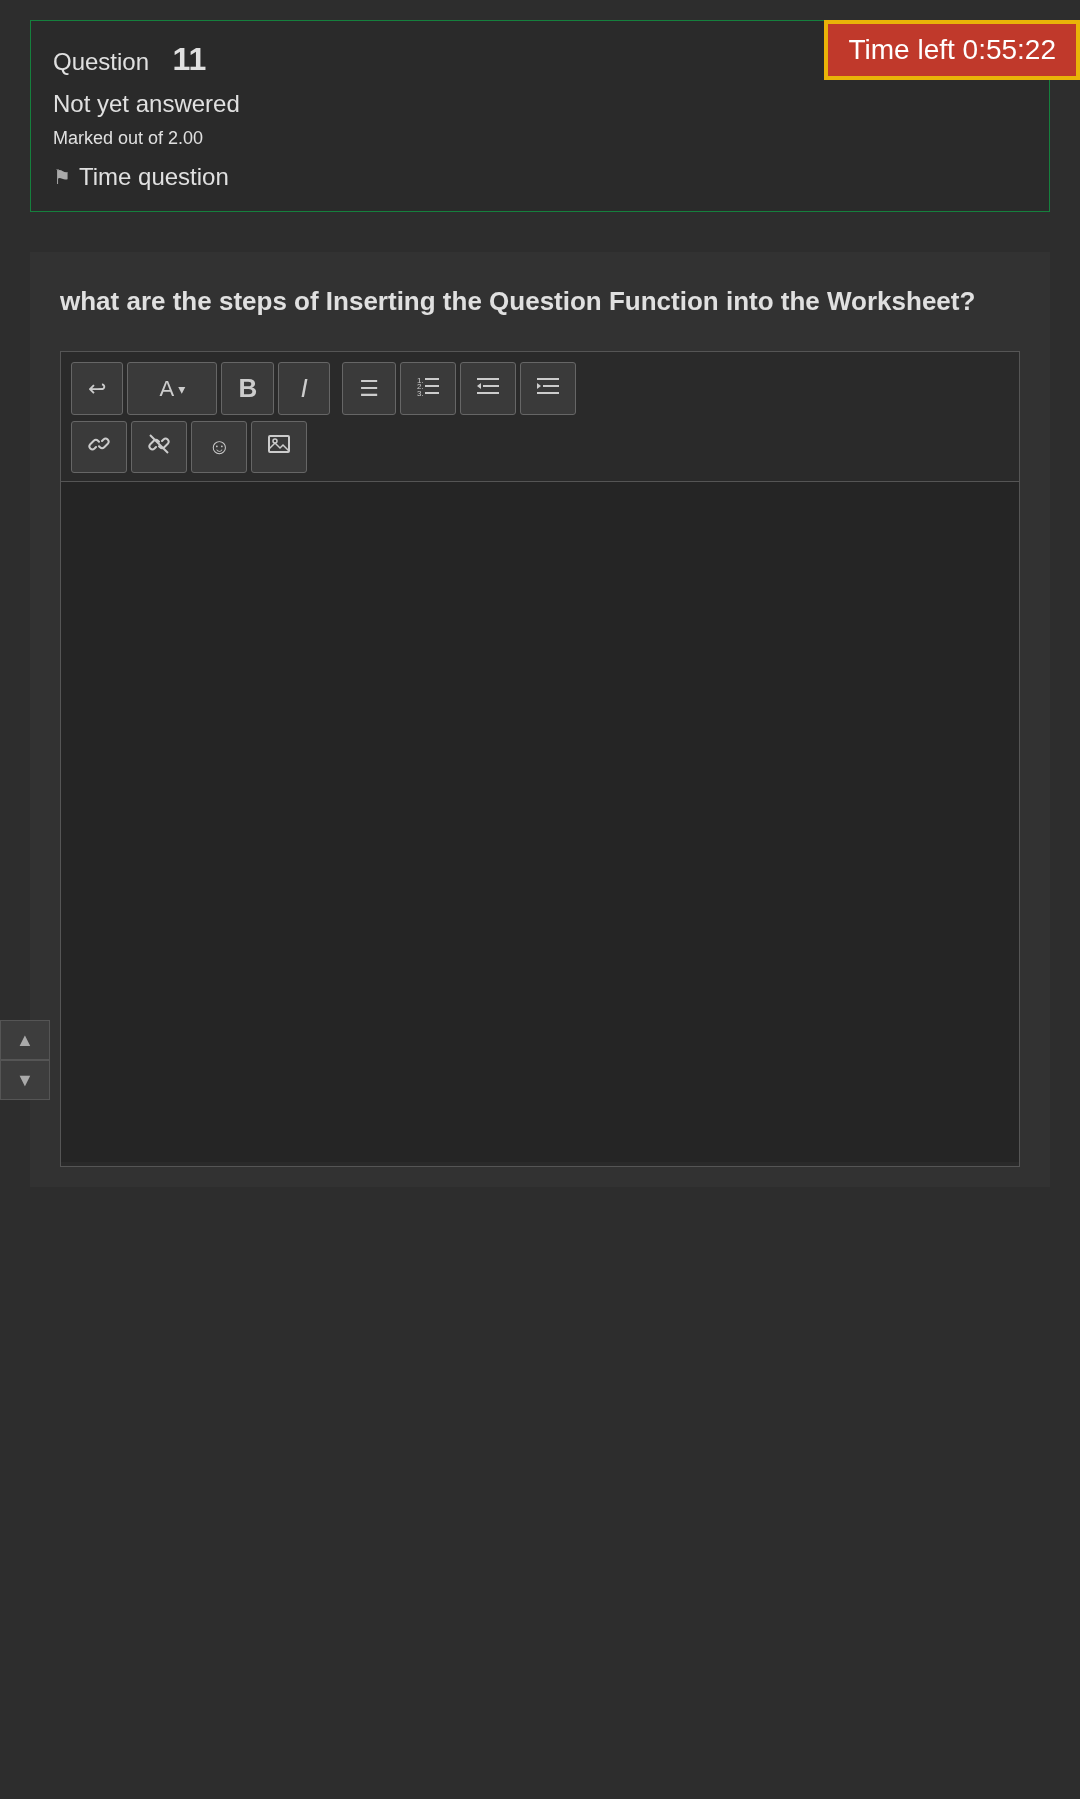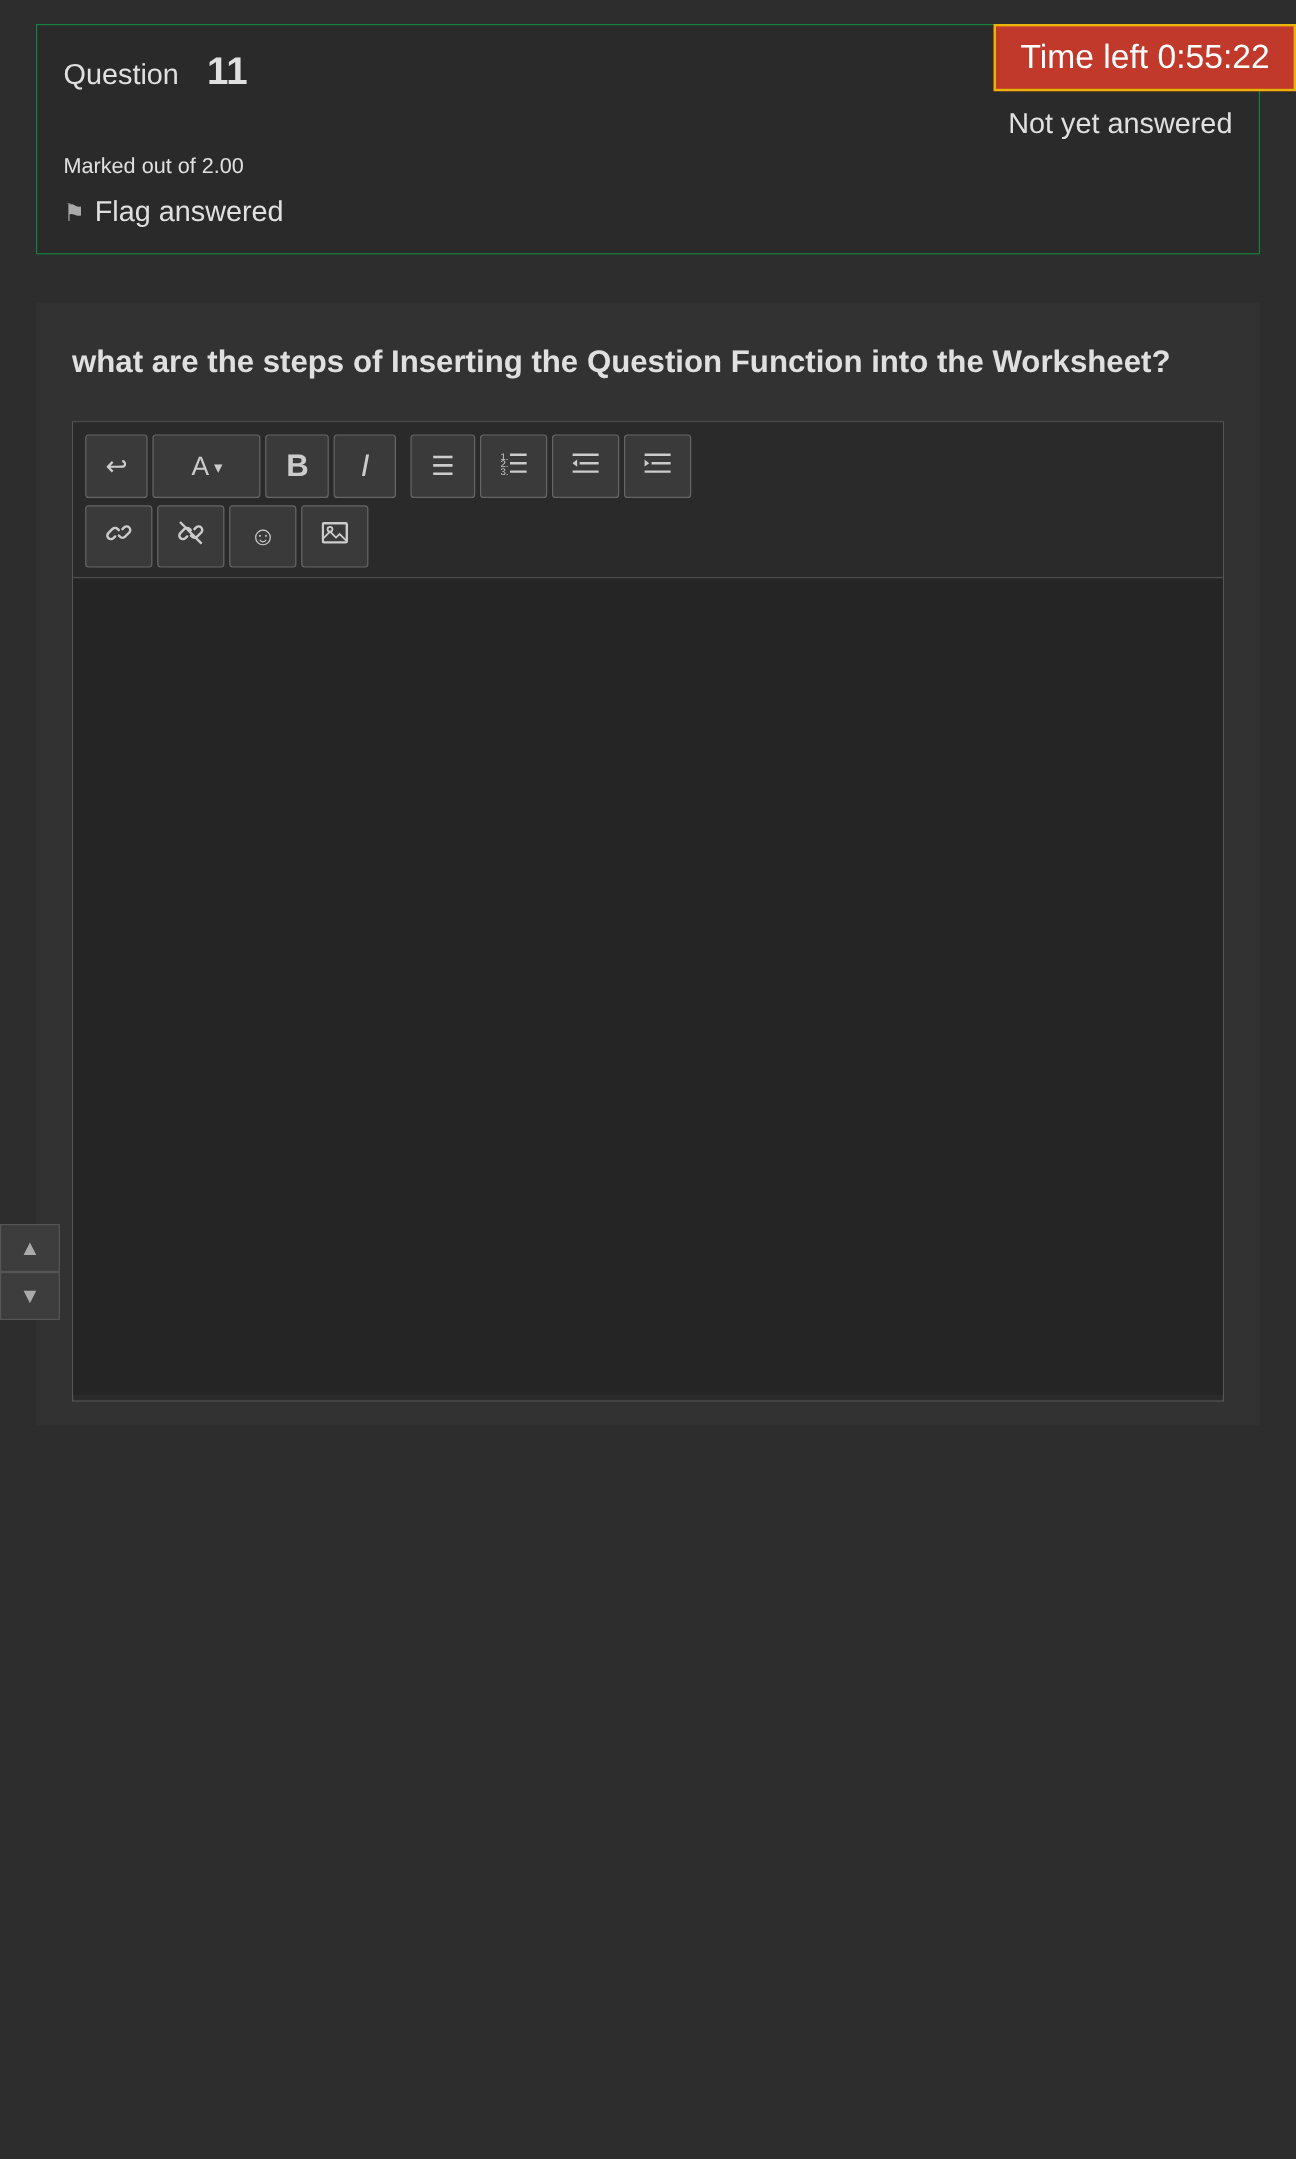--- a/index.html
+++ b/index.html
@@ -24,21 +24,21 @@
       padding: 0;
       position: relative;
     }
 
     
     .timer-bar {
       position: absolute;
       top: 0;
       right: 0;
       background-color: #c0392b;
-      border: 2px solid #eab308;
+      border: 4px solid #eab308;
       color: #ffffff;
       font-size: 28px;
       font-weight: normal;
       padding: 10px 20px;
       z-index: 10;
     }
 
     
     .question-info-box {
       margin: 0 30px;
@@ -61,21 +61,20 @@
 
     .question-number-row .question-num {
       font-weight: bold;
       font-size: 32px;
     }
 
     .not-answered {
       font-size: 24px;
       color: #e0e0e0;
       margin-bottom: 10px;
-      text-align: right;
     }
 
     .marked-out {
       font-size: 18px;
       color: #e0e0e0;
       margin-bottom: 14px;
     }
 
     .flag-question-row {
       display: flex;
@@ -218,21 +217,21 @@
   <div class="question-info-box">
     <div class="question-number-row">
       <span class="question-label">Question</span>
       <span>&nbsp;</span>
       <span class="question-num">11</span>
     </div>
     <div class="not-answered">Not yet answered</div>
     <div class="marked-out">Marked out of 2.00</div>
     <div class="flag-question-row">
       <span class="flag-icon">⚑</span>
-      <span>Flag answered</span>
+      <span>Time question</span>
     </div>
   </div>
 
   <div class="question-body">
     <div class="question-text">what are the steps of  Inserting the Question Function into the Worksheet?</div>
 
     <div class="editor-container">
 
       
       <div class="toolbar">

